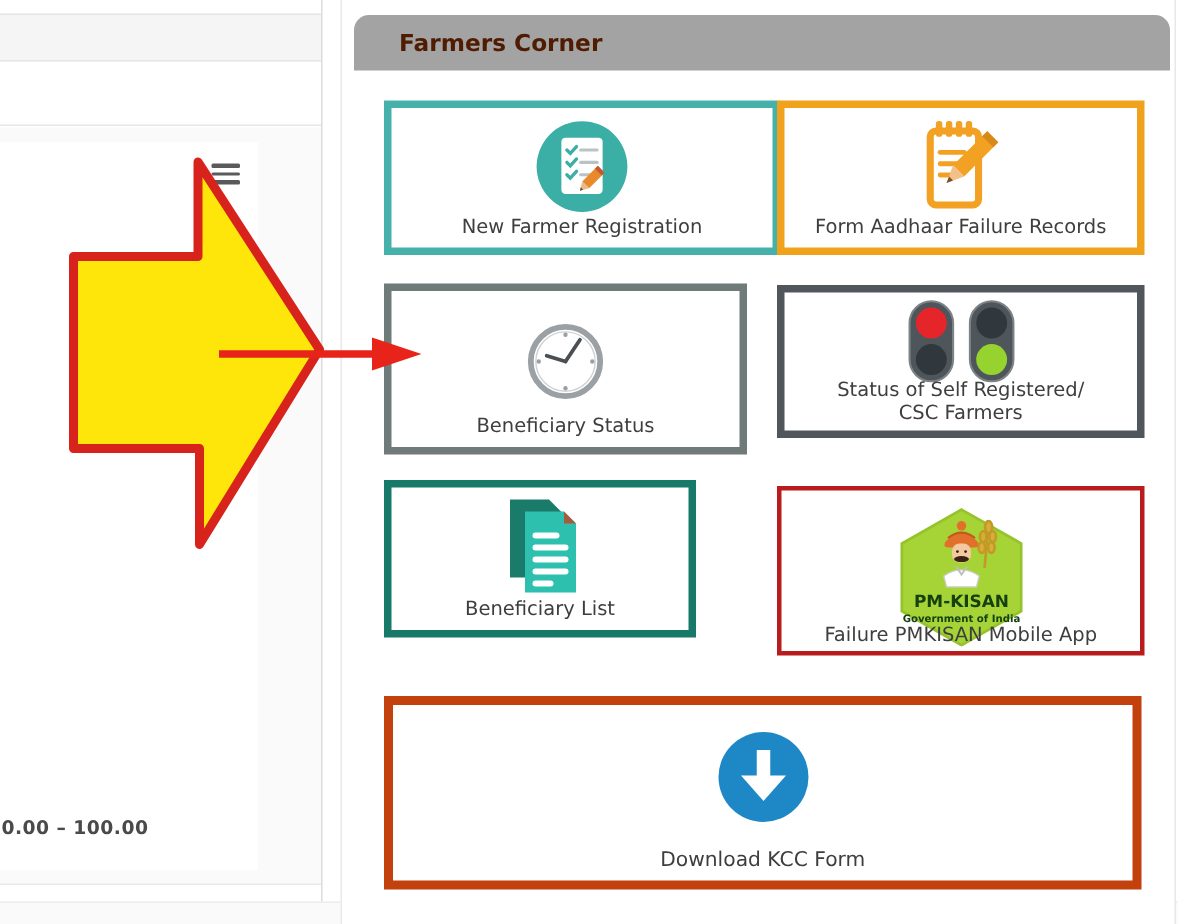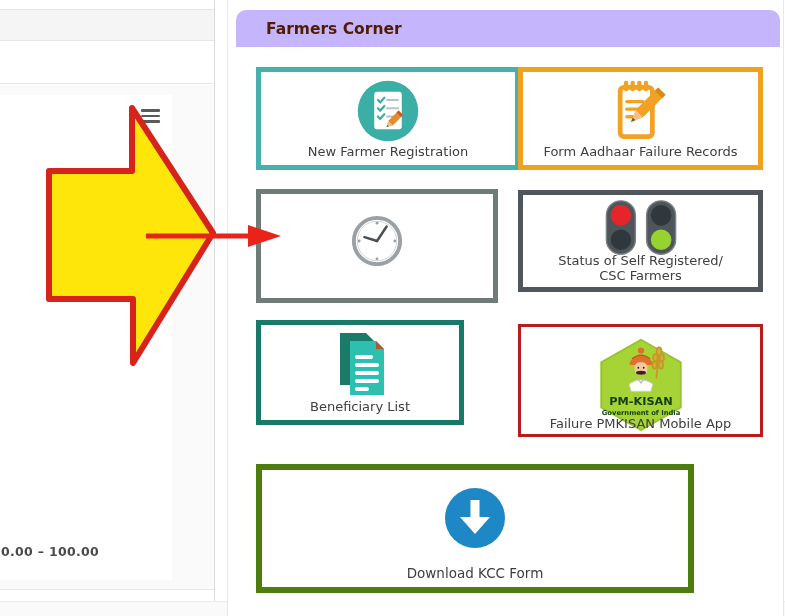--- a/index.html
+++ b/index.html
@@ -45,42 +45,42 @@
     background:#fafafa; border-top:1px solid #ececec;
   }
 
   
   .right-panel {
     position:absolute; left:227px; top:0; width:557px; height:616px;
     background:#ffffff; border-left:1px solid #e8e8e8; border-right:1px solid #e8e8e8;
   }
   .fc-header {
     position:absolute; left:8px; top:10px; width:544px; height:37px;
-    background:#c4b5fd; border-radius:10px 10px 0 0;
+    background:#a3a3a3; border-radius:10px 10px 0 0;
     display:flex; align-items:center;
   }
   .fc-title {
     margin-left:30px; font-size:15.5px; font-weight:bold; color:#4F1C02;
   }
   .card {
     position:absolute; background:#ffffff; cursor:pointer;
   }
   .card-label {
     position:absolute; left:0; right:0; bottom:6px; text-align:center;
     font-size:13px; color:#3E3E3E; line-height:15px;
   }
   .card-icon { position:absolute; left:50%; transform:translateX(-50%); }
 
   .card-1 { left:28px;  top:67px;  width:264px; height:103px; border:5px solid #46B1AB;padding-left:37px; }
   .card-2 { left:290px; top:67px;  width:245px; height:103px; border:5px solid #F0A21C; }
   .card-3 { left:28px;  top:189px; width:242px; height:114px; border:5px solid #6E7B78; }
   .card-4 { left:290px; top:190px; width:245px; height:102px; border:5px solid #50565B; }
   .card-5 { left:28px;  top:320px; width:208px; height:105px; border:5px solid #177A68; }
   .card-6 { left:290px; top:324px; width:245px; height:113px; border:3px solid #b91c1c; }
-  .card-7 { left:28px;  top:464px; width:438px; height:129px; border:6px solid #4d7c0f; }
+  .card-7 { left:28px;  top:464px; width:505px; height:129px; border:6px solid #c2410c; }
 
   .two-line { bottom:4px; }
 
   
   .overlay {
     position:absolute; inset:0; width:785px; height:616px;
     pointer-events:none; z-index:50;
   }
 </style>
 </head>
@@ -167,20 +167,21 @@
           <circle cx="28" cy="9.5" r="1.5"></circle>
           <circle cx="28" cy="46.5" r="1.5"></circle>
           <circle cx="9.5" cy="28" r="1.5"></circle>
           <circle cx="46.5" cy="28" r="1.5"></circle>
         </g>
         <g stroke="#4a4f54" stroke-width="2.6" stroke-linecap="round">
           <line x1="28" y1="28" x2="15" y2="24"></line>
           <line x1="28" y1="28" x2="38" y2="13"></line>
         </g>
       </svg>
+      <div class="card-label">Beneficiary Status</div>
     </div>
 
     <div class="card card-4">
       <svg class="card-icon" style="top:4px" width="88" height="58" viewBox="0 0 92 62">
         <rect x="9" y="2" width="31" height="57" rx="15.5" fill="#4E565C" stroke="#7c8387" stroke-width="1.5"></rect>
         <circle cx="24.5" cy="17.5" r="11" fill="#E6252A"></circle>
         <circle cx="24.5" cy="43.5" r="11" fill="#30373D"></circle>
         <rect x="52" y="2" width="31" height="57" rx="15.5" fill="#4E565C" stroke="#7c8387" stroke-width="1.5"></rect>
         <circle cx="67.5" cy="17.5" r="11" fill="#30373D"></circle>
         <circle cx="67.5" cy="43.5" r="11" fill="#97D32E"></circle>

